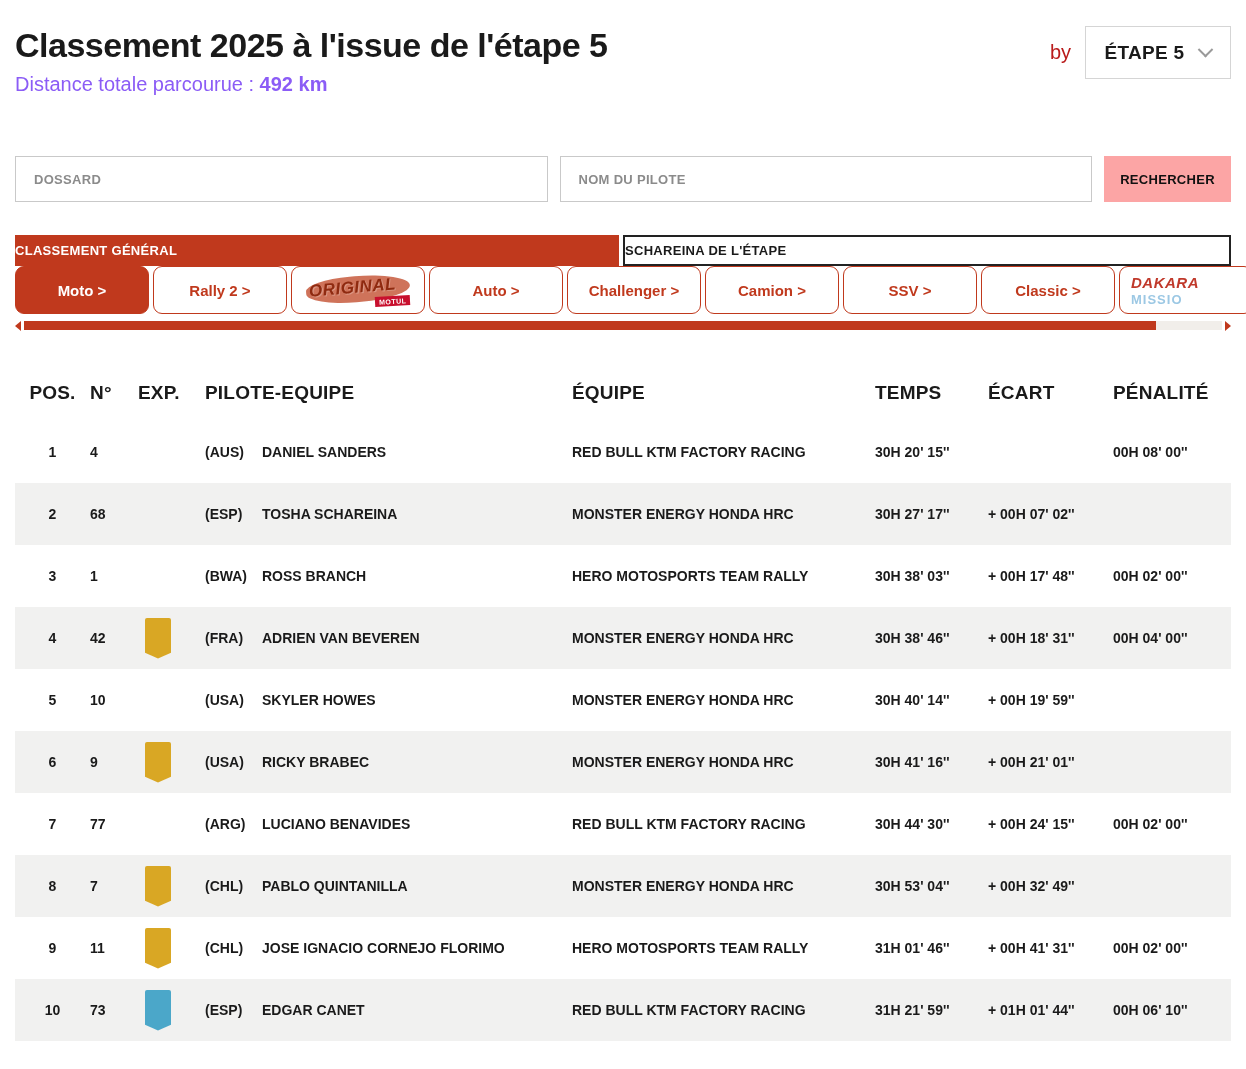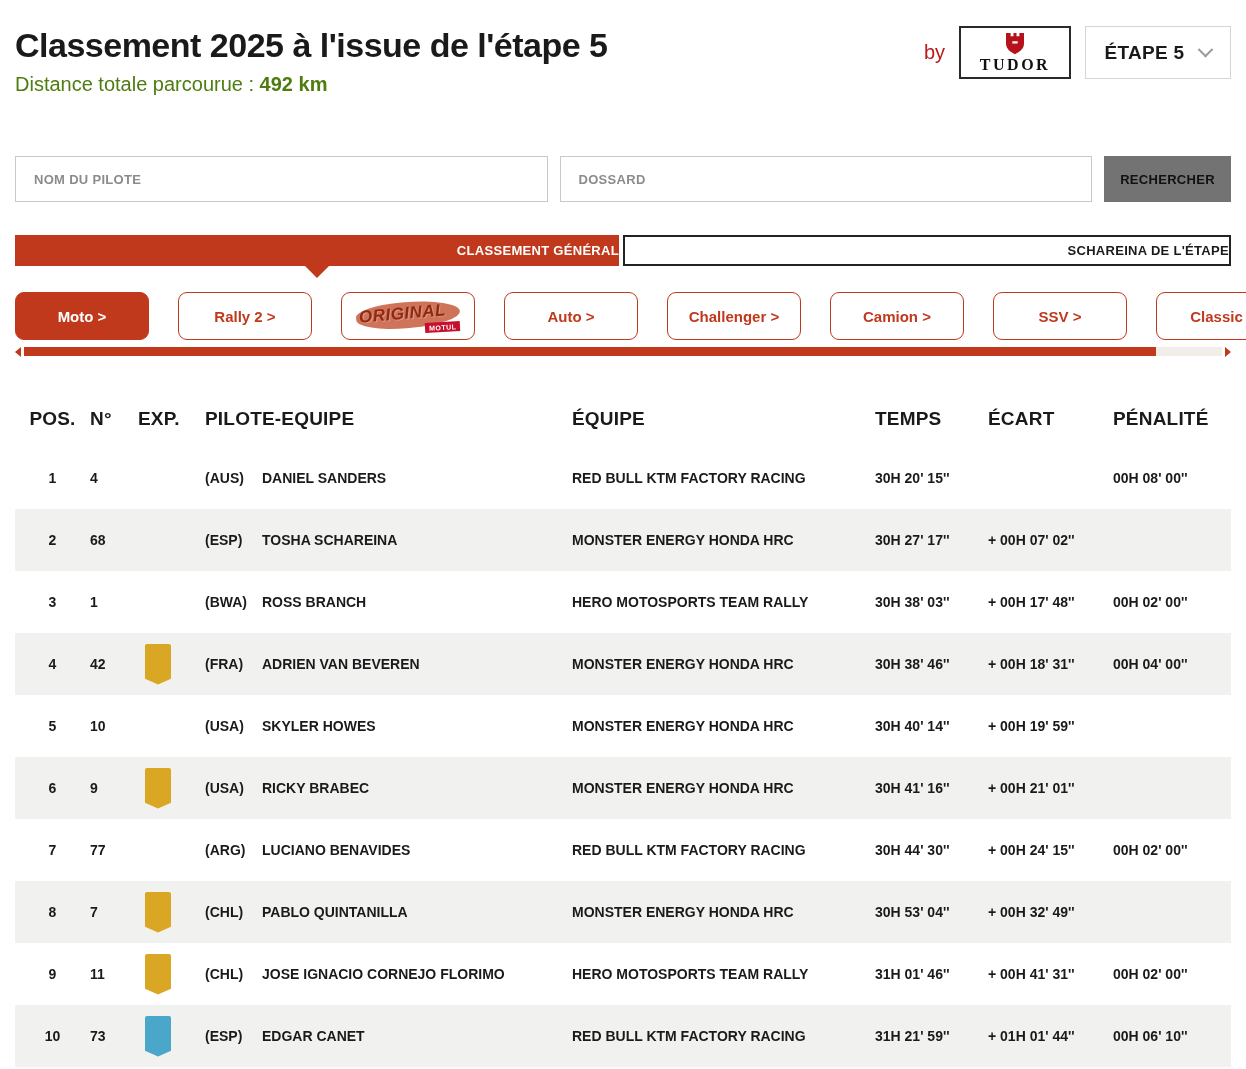--- a/index.html
+++ b/index.html
@@ -3,55 +3,55 @@
 <meta charset="utf-8">
 <style>
   * { margin:0; padding:0; box-sizing:border-box; }
   html,body { width:1246px; height:1069px; background:#fff; overflow:hidden;
     font-family:"Liberation Sans", sans-serif; color:#1a1a1a; }
   .page { width:1246px; height:949px; padding:26px 15px 0; position:relative; }
 
   
   .top { display:flex; justify-content:space-between; align-items:flex-start; }
   h1 { font-size:34px; font-weight:700; line-height:38px; letter-spacing:-0.5px; }
-  .subtitle { font-size:20px; margin-top:9px; color:#4d7c0f; }
+  .subtitle { font-size:20px; margin-top:9px; color:#8b5cf6; }
   .subtitle strong { font-weight:700; }
   .top-right { display:flex; align-items:center; gap:14px; margin-top:0; }
   .by { font-size:20px; color:#b91c1c; }
   .tudor-box { width:112px; height:53px; border:2px solid #2a2a2a; background:#fff;
     display:flex; flex-direction:column; align-items:center; justify-content:center; gap:1px; }
   .tudor-text { font-family:"Liberation Serif", serif; font-weight:700; font-size:16px;
     letter-spacing:2.5px; color:#111; }
   .stage-select { width:146px; height:53px; border:1px solid #d5d5d5; background:#fff;
     display:flex; align-items:center; justify-content:center; gap:16px; cursor:pointer; }
   .stage-select .lbl { font-size:19px; font-weight:800; letter-spacing:0.3px; }
   .chevron { width:11px; height:11px; border-right:2.5px solid #9a9a9a; border-bottom:2.5px solid #9a9a9a;
     transform:rotate(45deg) translate(-2px,-2px); display:inline-block; }
 
   
   .search-row { display:flex; margin-top:60px; gap:12px; }
   .inp { flex:1; height:46px; border:1px solid #c9c9c9; padding:0 18px; font-size:14px;
     font-family:"Liberation Sans", sans-serif; outline:none; }
   .inp::placeholder { color:#8b8b8b; font-weight:700; font-size:13px; letter-spacing:0.3px; }
-  .search-btn { width:127px; height:46px; border:none; background:#737373; color:#111;
+  .search-btn { width:127px; height:46px; border:none; background:#fca5a5; color:#111;
     font-weight:800; font-size:13px; letter-spacing:0.3px; cursor:pointer;
     font-family:"Liberation Sans", sans-serif; }
 
   
   .tabs { display:flex; gap:4px; margin-top:33px; }
-  .tab { flex:1; height:31px; display:flex; align-items:center; justify-content:flex-end;
+  .tab { flex:1; height:31px; display:flex; align-items:center; justify-content:flex-start;
     font-size:13px; font-weight:800; letter-spacing:0.3px; position:relative; cursor:pointer; }
   .tab.active { background:var(--accent); color:#fff; }
   .tab.active .pointer { position:absolute; bottom:-12px; left:50%; margin-left:-13px;
     width:0; height:0; border-left:13px solid transparent; border-right:13px solid transparent;
     border-top:13px solid var(--accent); }
   .tab.inactive { background:#fff; border:2px solid #222; color:#1a1a1a; }
 
   
-  .cats { display:flex; gap:29px; margin-top:26px; flex-wrap:nowrap; }
+  .cats { display:flex; gap:4px; flex-wrap:nowrap; }
   .cat { flex:0 0 134px; height:48px; border-radius:9px; border:1px solid var(--accent);
     background:#fff; color:var(--accent); font-weight:700; font-size:15px; cursor:pointer;
     font-family:"Liberation Sans", sans-serif; position:relative; }
   .cat.active { background:var(--accent); color:#fff; border-color:var(--accent); }
   .cat.motul { overflow:hidden; }
   .motul-smear { position:absolute; left:14px; top:9px; width:104px; height:26px;
     background:var(--motul-light); border-radius:45% 55% 50% 50%; transform:rotate(-5deg); opacity:.85; }
   .motul-main { position:absolute; left:17px; top:11px; font-style:italic; font-weight:800;
     font-size:17px; letter-spacing:0.5px; color:var(--motul-dark); transform:rotate(-5deg);
     text-shadow:1px 1px 0 rgba(255,255,255,.25); }
@@ -95,37 +95,30 @@
 
 <div class="page">
 
   <header class="top">
     <div>
       <h1>Classement 2025 à l'issue de l'étape 5</h1>
       <p class="subtitle"><span>Distance totale parcourue : </span><strong>492 km</strong></p>
     </div>
     <div class="top-right">
       <span class="by">by</span>
-      <div class="tudor-box">
-        <svg width="22" height="23" viewBox="0 0 22 23">
-          <path d="M2 1 h4.6 v3.2 h2.9 V1 h3 v3.2 h2.9 V1 H20 v10.6 c0 5.4 -4.2 8.3 -9 10.6 C6.2 19.9 2 17 2 11.6 Z" fill="var(--tudor-red)"></path>
-          <path d="M8.3 9.2 h5.4 v2.4 h-5.4 Z" fill="#fff" opacity="0.9"></path>
-        </svg>
-        <span class="tudor-text">TUDOR</span>
-      </div>
       <div class="stage-select">
         <span class="lbl">ÉTAPE 5</span>
         <span class="chevron"></span>
       </div>
     </div>
   </header>
 
   <div class="search-row">
+    <input class="inp" placeholder="DOSSARD" style="">
     <input class="inp" placeholder="NOM DU PILOTE" style="">
-    <input class="inp" placeholder="DOSSARD" style="">
     <button class="search-btn">RECHERCHER</button>
   </div>
 
   <div class="tabs">
     <div class="tab active">
       <span>CLASSEMENT GÉNÉRAL</span>
       <span class="pointer"></span>
     </div>
     <div class="tab inactive">
       <span>SCHAREINA DE L'ÉTAPE</span>

